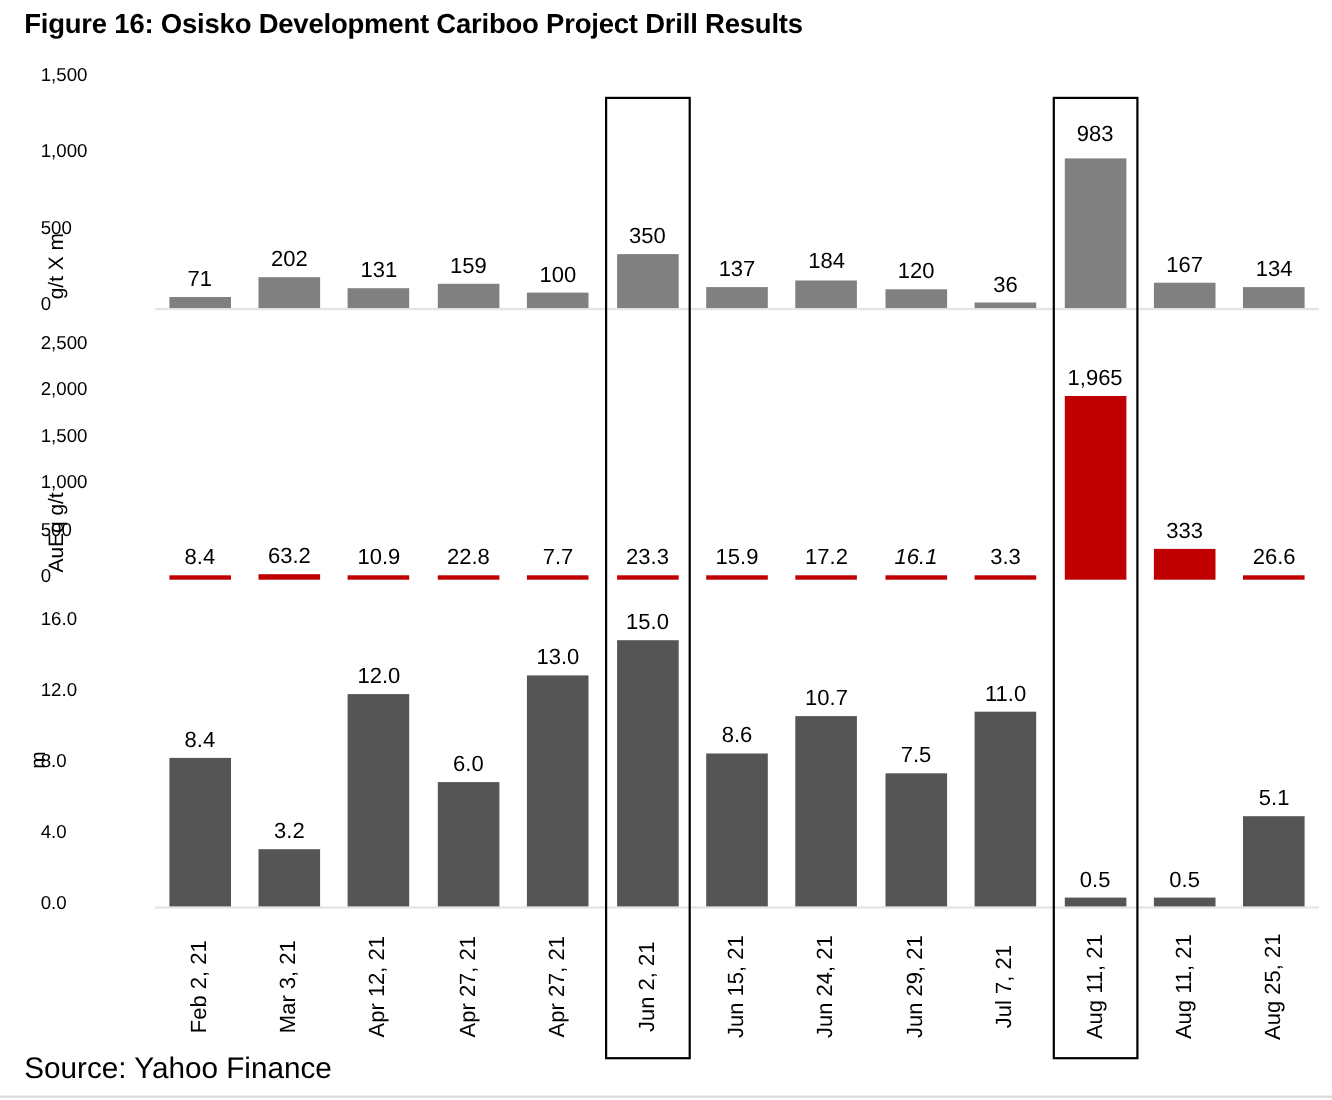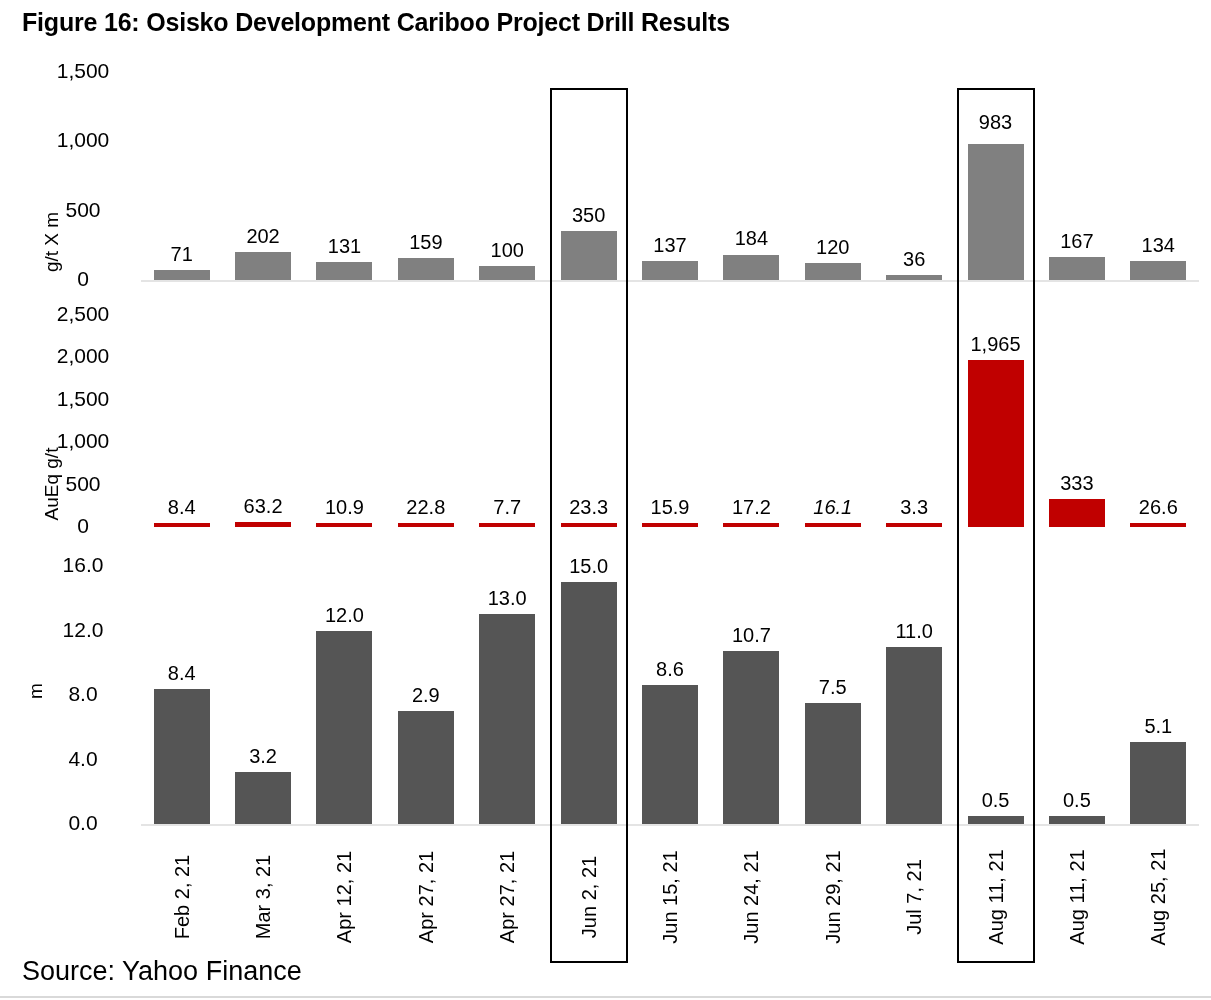--- a/index.html
+++ b/index.html
@@ -54,22 +54,22 @@
   }
   .axis-title {
     position: absolute;
     font-size: 19px;
     white-space: nowrap;
     transform-origin: 50% 50%;
     transform: rotate(-90deg);
   }
   .tick {
     position: absolute;
-    font-size: 21px;
-    text-align: center;
+    font-size: 17px;
+    text-align: left;
     width: 92px;
     white-space: nowrap;
   }
   .plot {
     position: absolute;
     left: 141px;
     width: 1058px;
   }
   .baseline {
     position: absolute;
@@ -277,21 +277,21 @@
         <div class="slot" style="left: 81.3846px; width: 81.3846px; height: 275px;">
           <div class="bar bar-dark" title="Mar 3, 21: 3.2" style="width: 56px; height: 51.6px; bottom: 6px;"></div>
           <div class="dlabel" style="top: 190.4px;">3.2</div>
         </div>
         <div class="slot" style="left: 162.769px; width: 81.3846px; height: 275px;">
           <div class="bar bar-dark" title="Apr 12, 21: 12.0" style="width: 56px; height: 193.5px; bottom: 6px;"></div>
           <div class="dlabel" style="top: 48.5px;">12.0</div>
         </div>
         <div class="slot" style="left: 244.154px; width: 81.3846px; height: 275px;">
           <div class="bar bar-dark" title="Apr 27, 21: 7.0" style="width: 56px; height: 112.875px; bottom: 6px;"></div>
-          <div class="dlabel" style="top: 129.125px;">2.9</div>
+          <div class="dlabel" style="top: 129.125px;">6.0</div>
         </div>
         <div class="slot" style="left: 325.538px; width: 81.3846px; height: 275px;">
           <div class="bar bar-dark" title="Apr 27, 21: 13.0" style="width: 56px; height: 209.625px; bottom: 6px;"></div>
           <div class="dlabel" style="top: 32.375px;">13.0</div>
         </div>
         <div class="slot" style="left: 406.923px; width: 81.3846px; height: 275px;">
           <div class="bar bar-dark" title="Jun 2, 21: 15.0" style="width: 56px; height: 241.875px; bottom: 6px;"></div>
           <div class="dlabel" style="top: 0.125px;">15.0</div>
         </div>
         <div class="slot" style="left: 488.308px; width: 81.3846px; height: 275px;">

